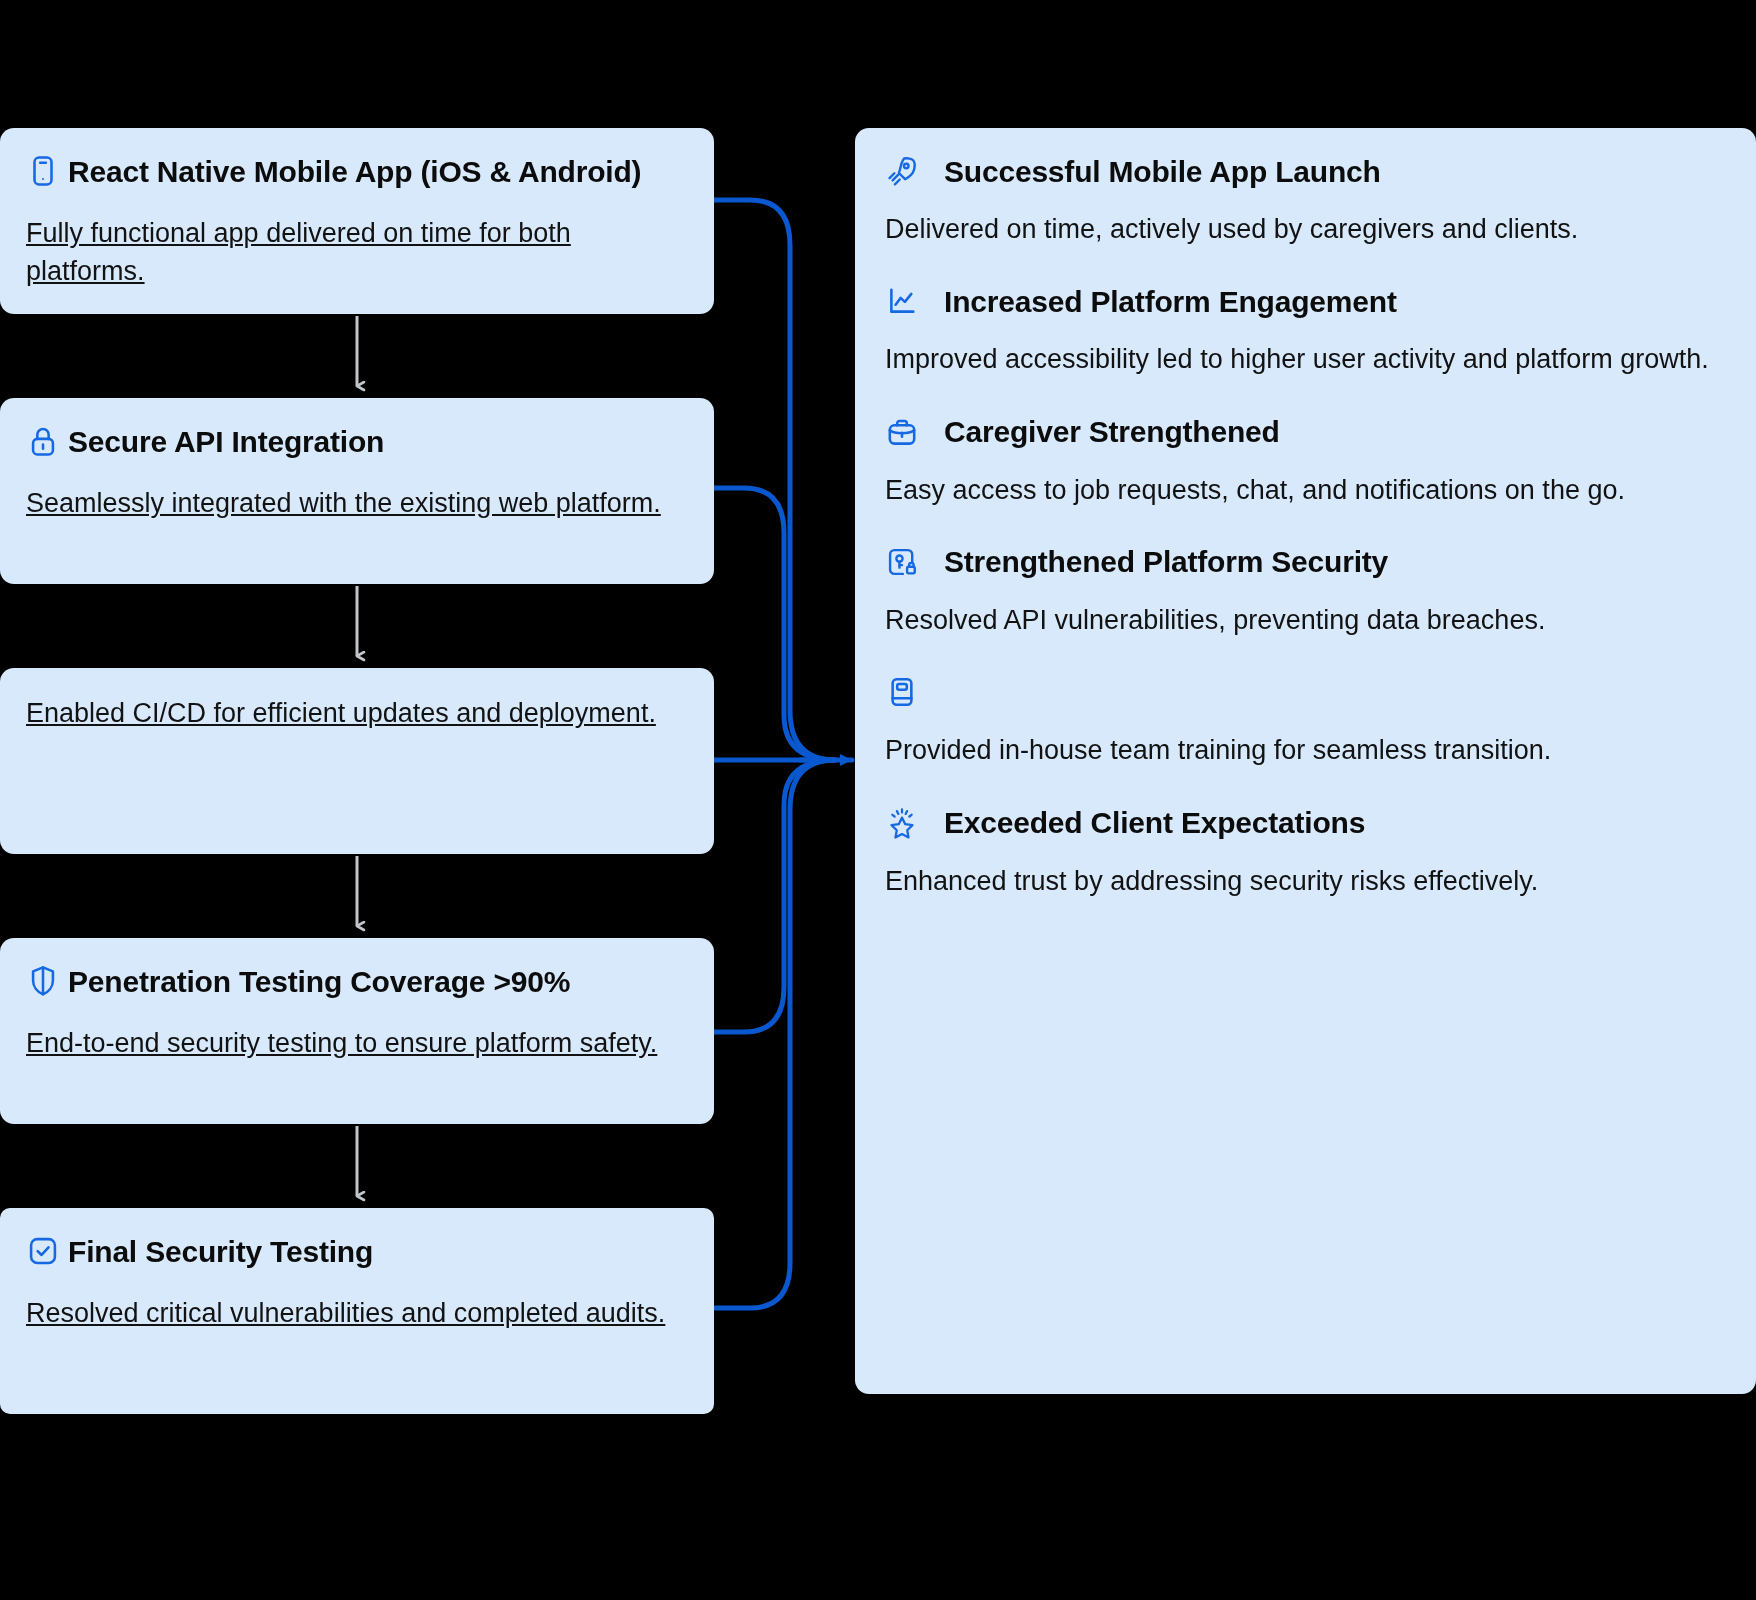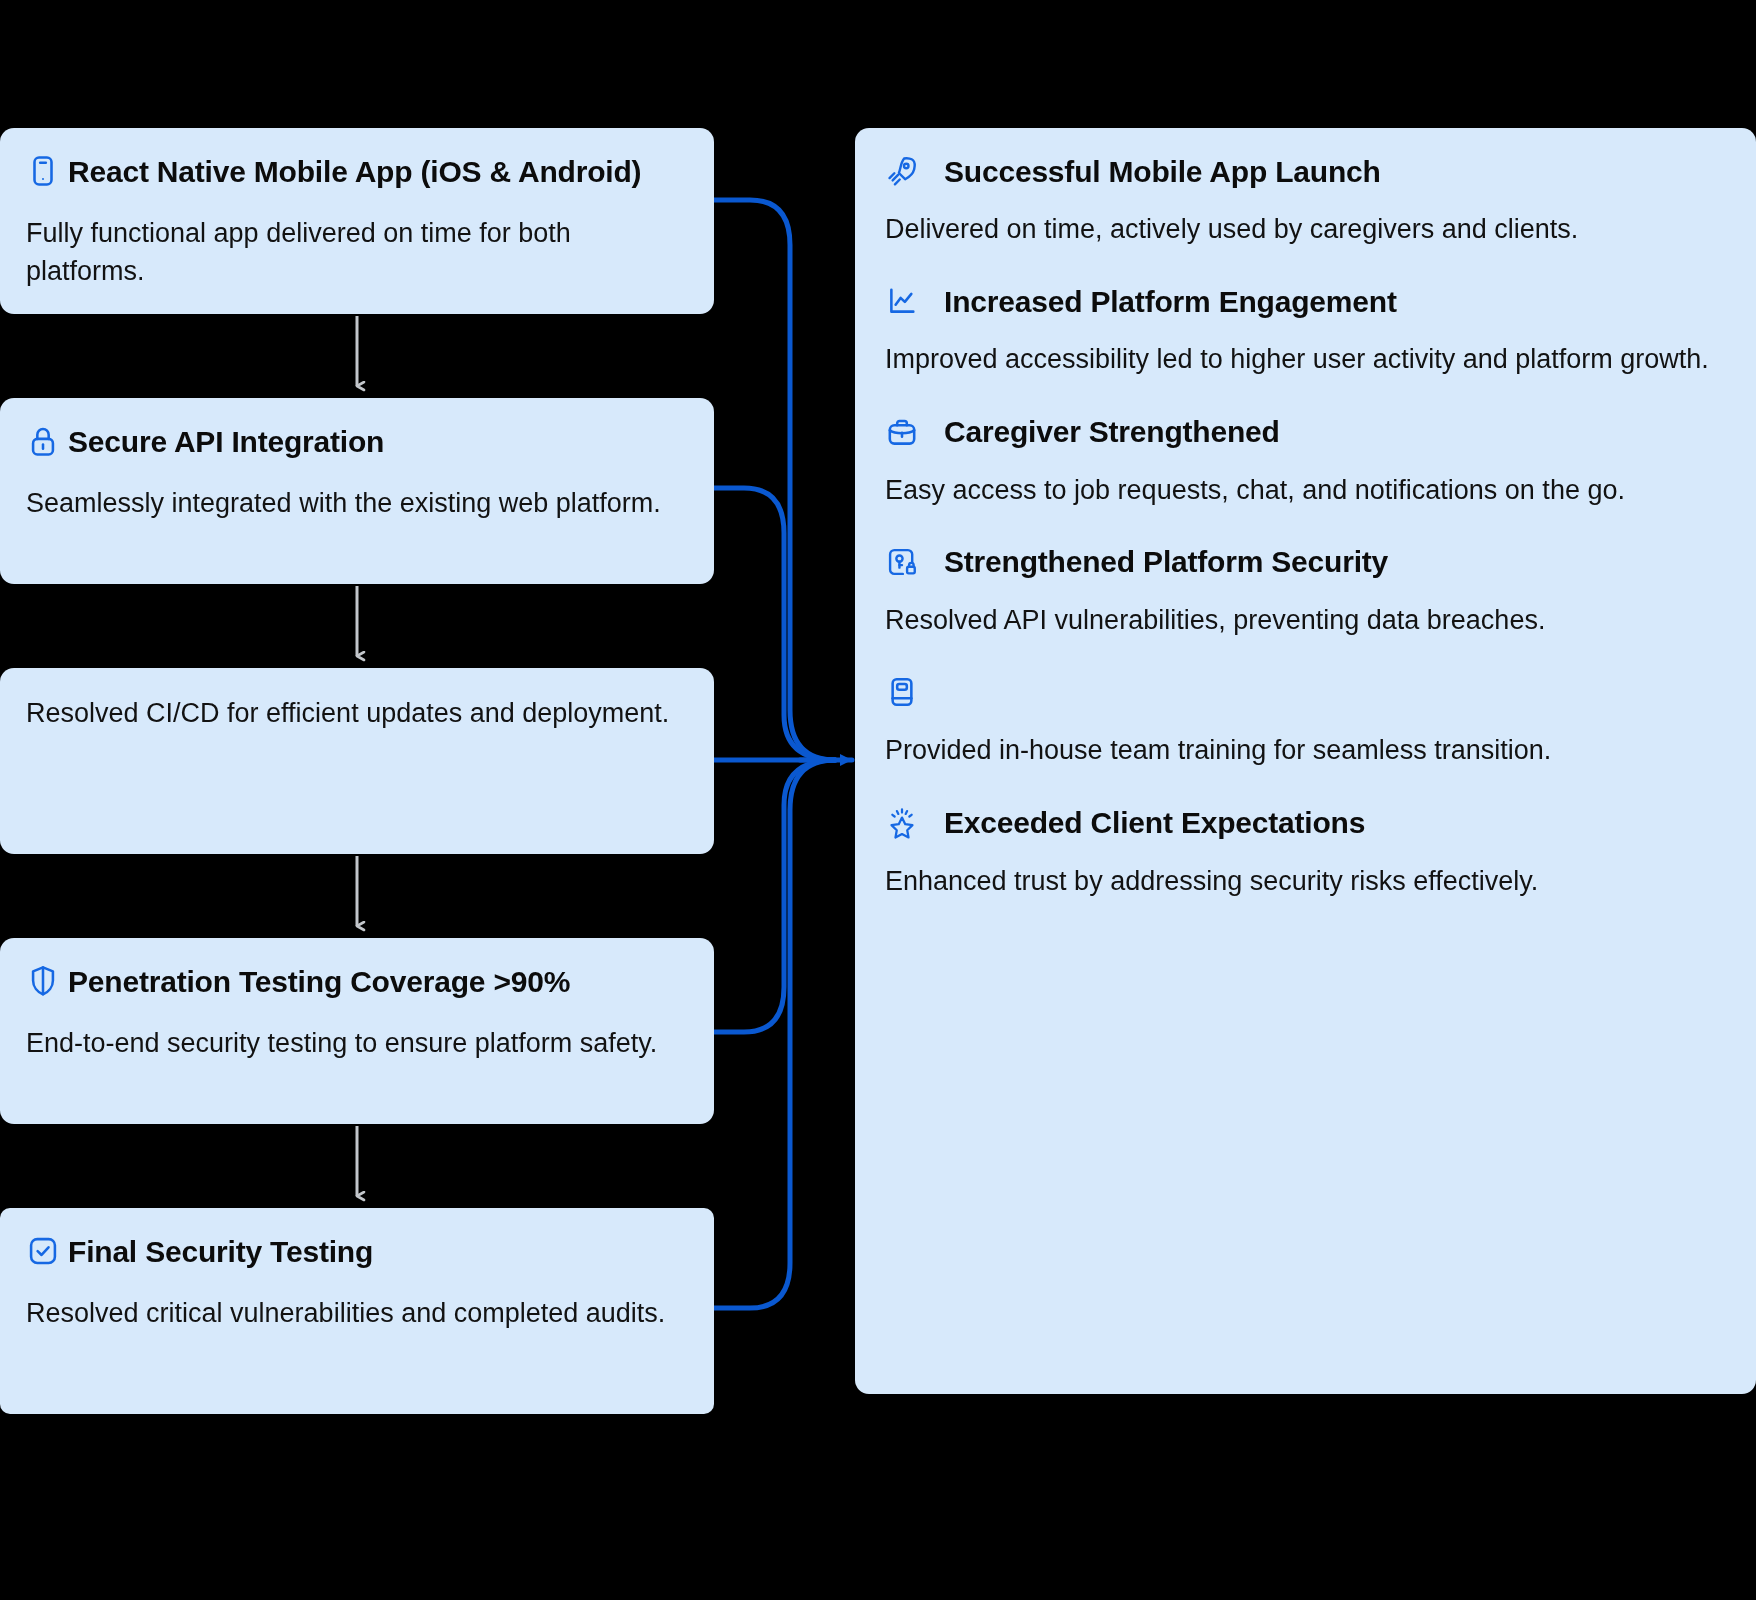--- a/index.html
+++ b/index.html
@@ -71,20 +71,21 @@
     letter-spacing: -0.2px;
     line-height: 1.1;
     white-space: nowrap;
   }
 
   .card-desc {
     font-size: 27px;
     color: #121212;
     line-height: 1.42;
     max-width: 660px;
+    text-decoration: underline;
   }
 
   .ic {
     flex: 0 0 auto;
     width: 34px;
     height: 34px;
     display: block;
   }
   .ic svg { display: block; }
 
@@ -195,21 +196,21 @@
           </svg>
         </span>
         <span class="card-title">Secure API Integration</span>
       </div>
       <div class="card-desc">Seamlessly integrated with the existing web platform.</div>
     </div>
 
     <div class="gap"></div>
 
     <div class="step-card card2">
-      <div class="card-desc">Resolved CI/CD for efficient updates and deployment.</div>
+      <div class="card-desc">Enabled CI/CD for efficient updates and deployment.</div>
     </div>
 
     <div class="gap"></div>
 
     <div class="step-card card3">
       <div class="card-head">
         <span class="ic">
           <svg width="34" height="34" viewBox="0 0 24 24" fill="none" stroke="#1668e3" stroke-width="1.8" stroke-linecap="round" stroke-linejoin="round">
             <path d="M12 2.4 L19 5.2 V11.6 C19 16.2 15.9 19.8 12 21.4 C8.1 19.8 5 16.2 5 11.6 V5.2 Z"></path>
             <line x1="12" y1="2.4" x2="12" y2="21.4"></line>

